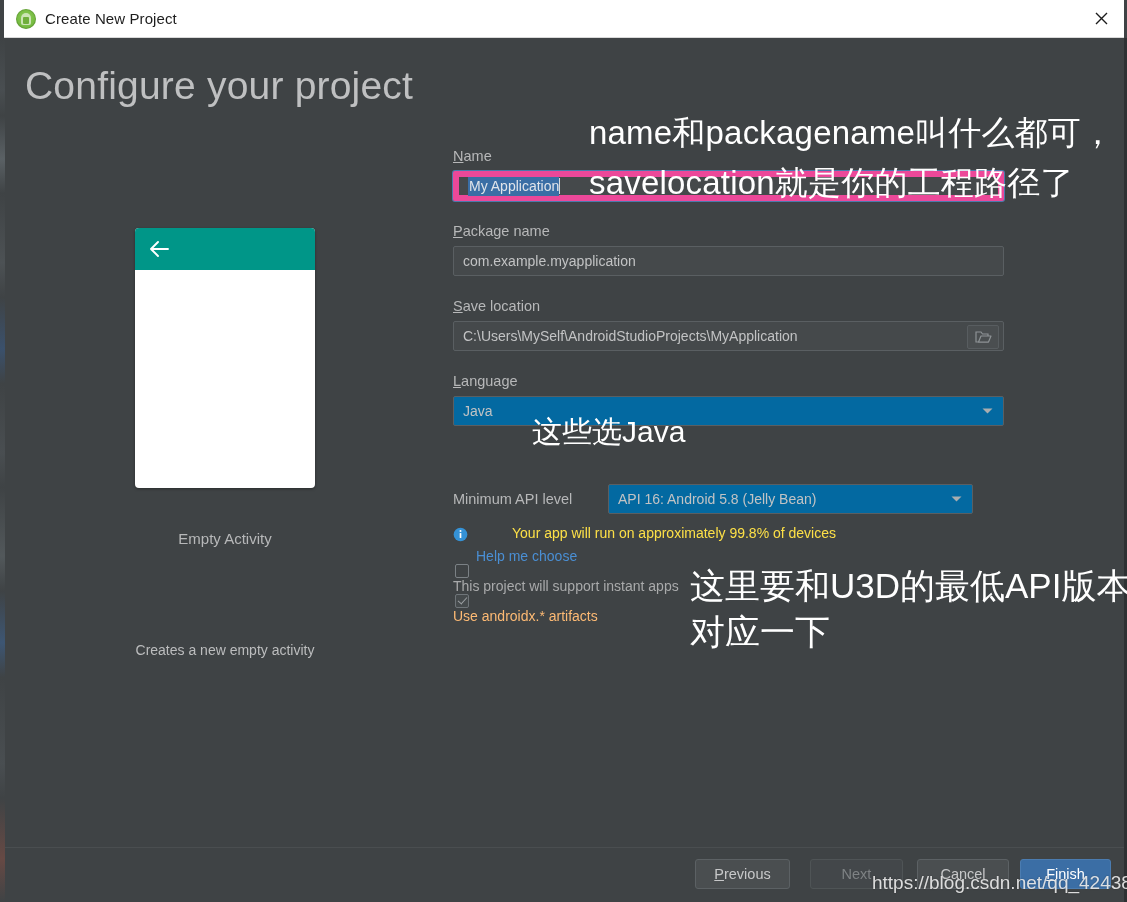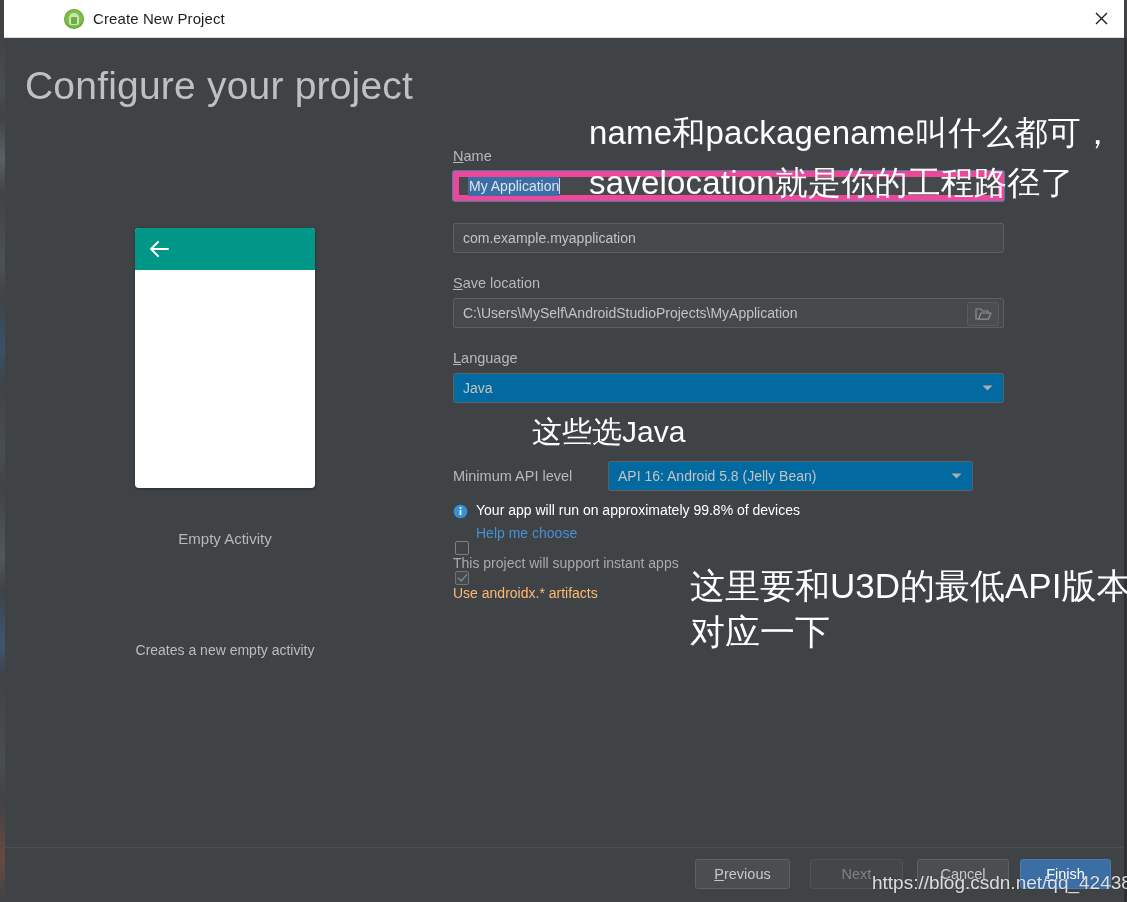--- a/index.html
+++ b/index.html
@@ -49,21 +49,20 @@
   
   .titlebar {
     position: absolute;
     left: 4px; top: 0;
     width: 1120px; height: 38px;
     background: #ffffff;
     border-bottom: 1px solid #d9d9d9;
     display: flex;
     align-items: center;
     box-sizing: border-box;
-    padding-left: 48px;
   }
   .title-icon {
     width: 20px; height: 20px;
     margin-left: 12px;
     border-radius: 50%;
     background: radial-gradient(circle at 50% 45%, #8fce5b 0%, #78bd43 55%, #5aa02c 100%);
     position: relative;
     flex: 0 0 auto;
     box-shadow: inset 0 0 0 1px rgba(0,0,0,.12);
   }
@@ -248,22 +247,23 @@
     margin-top: 11px;
   }
   .info-icon {
     width: 15px; height: 15px;
     flex: 0 0 auto;
     margin-top: 2px;
     margin-right: 8px;
   }
   .info-text {
     font-size: 14px;
-    color: #ffffff;
+    color: #fde047;
     line-height: 16px;
+    margin-left: 36px;
   }
   .help-link {
     display: block;
     margin-left: 23px;
     margin-top: 6px;
     font-size: 14px;
     color: #4a8fd4;
   }
 
   .check-row {
@@ -412,20 +412,21 @@
     <div class="form">
 
       <div class="field-label"><span class="mnem">N</span><span>ame</span></div>
       <div class="text-input focused">
         <span class="sel-text">My Application</span>
           <span class="caret"></span>
       </div>
 
       <div class="gap-22"></div>
 
+      <div class="field-label"><span class="mnem">P</span><span>ackage name</span></div>
       <div class="text-input">
         <span>com.example.myapplication</span>
       </div>
 
       <div class="gap-22"></div>
 
       <div class="field-label"><span class="mnem">S</span><span>ave location</span></div>
       <div class="text-input loc-input">
         <span>C:\Users\MySelf\AndroidStudioProjects\MyApplication</span>
         <span class="folder-btn">

